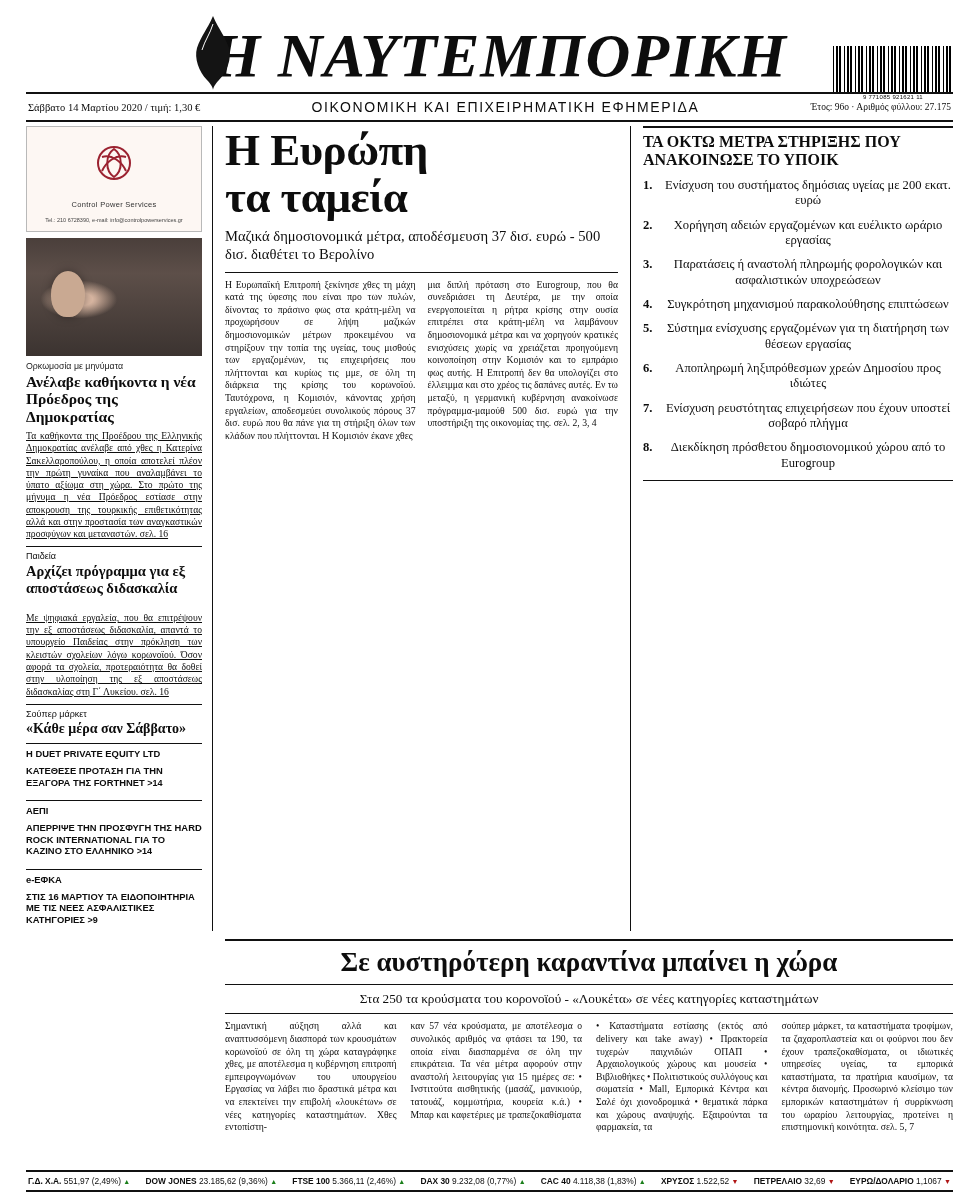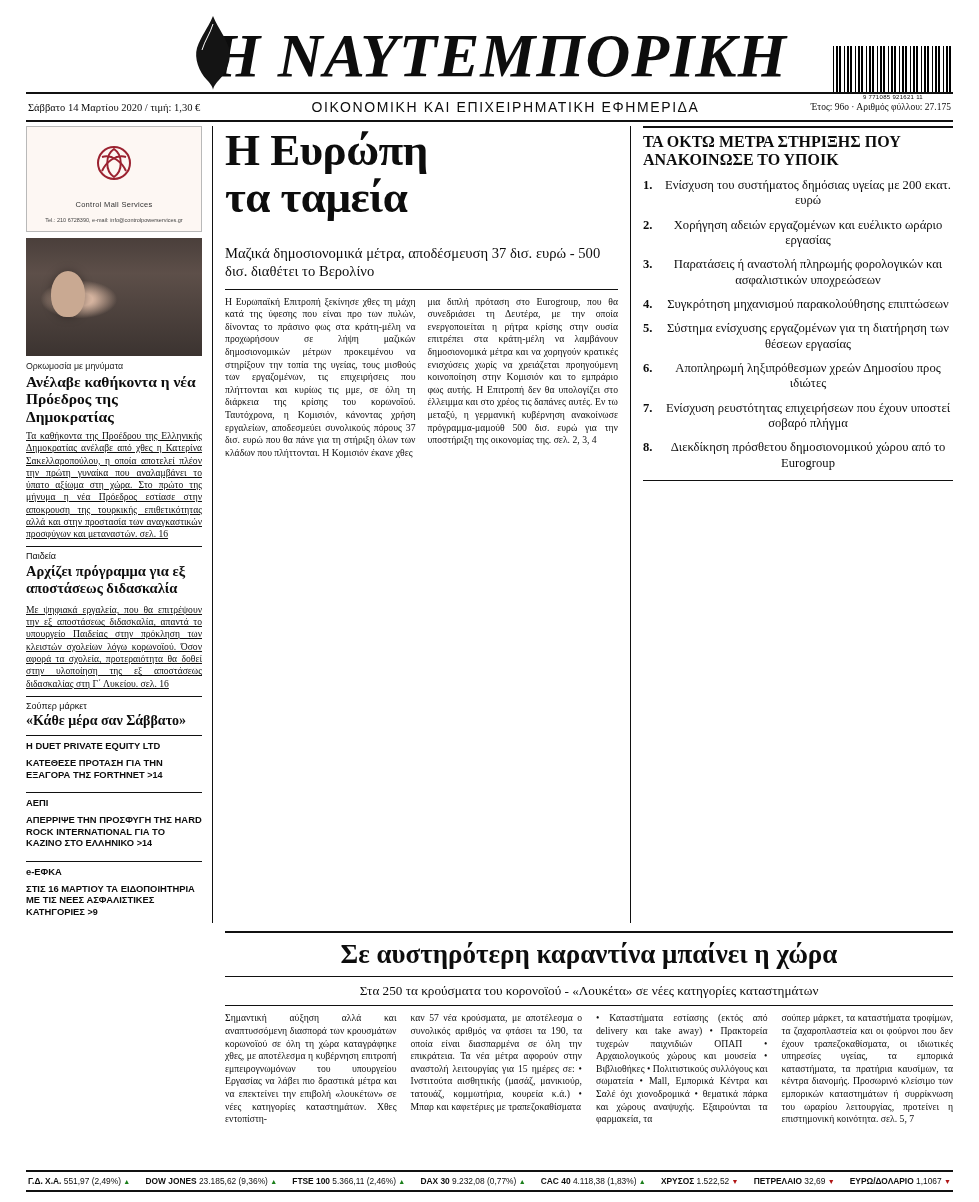--- a/index.html
+++ b/index.html
@@ -91,40 +91,40 @@
   }
   .lead-head{
     font-family:"Liberation Serif",serif;font-weight:bold;font-size:15.5px;line-height:1.12;margin:0 0 5px 0;
   }
   .body-sm{
     font-size:9.6px;line-height:1.28;text-align:justify;margin:0 0 6px 0;text-decoration:underline;
   }
   .sect-rule{border-top:1px solid #111;margin:6px 0 4px 0;}
   .sect-kicker{font-family:"Liberation Sans",sans-serif;font-size:9px;margin:0 0 2px 0;}
   .sect-head{
-    font-family:"Liberation Serif",serif;font-weight:bold;font-size:14.5px;line-height:1.12;margin:0 0 8px 0;
+    font-family:"Liberation Serif",serif;font-weight:bold;font-size:14.5px;line-height:1.12;margin:0 0 16px 0;
   }
   .quote-head{
     font-family:"Liberation Serif",serif;font-weight:bold;font-size:14px;line-height:1.15;margin:0 0 4px 0;
   }
   .promo{
     font-family:"Liberation Sans",sans-serif;font-weight:bold;font-size:9.4px;line-height:1.25;
     margin:0;padding:5px 0 5px 0;
   }
   .promo .pg{font-size:9px;}
   .promo-label{font-family:"Liberation Sans",sans-serif;font-weight:bold;font-size:9.4px;margin:0 0 1px 0;}
 
   
   .mainhead{
     font-family:"Liberation Serif",serif;font-weight:bold;font-size:45px;line-height:1.0;
     margin:2px 0 0 0;letter-spacing:-0.5px;
   }
   .mainhead div{margin-bottom:2px;}
   .mainsub{
-    font-family:"Liberation Serif",serif;font-size:14.6px;line-height:1.22;margin:25px 0 8px 0;
+    font-family:"Liberation Serif",serif;font-size:14.6px;line-height:1.22;margin:8px 0 8px 0;
   }
   .two-col{column-count:2;column-gap:12px;font-size:9.7px;line-height:1.3;text-align:justify;}
   .two-col p{margin:0;}
 
   
   .box-measures{
     border-top:2px solid #111;border-bottom:1px solid #111;padding-top:5px;
   }
   .box-title{
     font-family:"Liberation Serif",serif;font-weight:bold;font-size:16px;line-height:1.15;margin:0 0 8px 0;
@@ -198,21 +198,21 @@
         <div class="ad-mark">
           <svg width="58" height="50" viewBox="0 0 58 50">
             <g fill="none" stroke="#9b2230" stroke-width="2">
               <circle cx="29" cy="22" r="16"></circle>
               <path d="M29 8 C38 14 38 30 29 36 C20 30 20 14 29 8 Z"></path>
               <path d="M17 16 C27 13 37 21 41 30"></path>
               <path d="M41 16 C31 13 21 21 17 30"></path>
             </g>
           </svg>
         </div>
-        <div class="ad-title">Control Mall Services</div>
+        <div class="ad-title">Control Power Services</div>
         <div class="ad-sub">Tel.: 210 6728390,  e-mail: info@controlpowerservices.gr</div>
       </div>
 
       <div class="photo p1"></div>
 
       <div class="kicker">Ορκωμοσία με μηνύματα</div>
       <div class="lead-head">Ανέλαβε καθήκοντα η νέα Πρόεδρος της Δημοκρατίας</div>
       <div class="body-sm">Τα καθήκοντα της Προέδρου της Ελληνικής Δημοκρατίας ανέλαβε από χθες η Κατερίνα Σακελλαροπούλου, η οποία αποτελεί πλέον την πρώτη γυναίκα που αναλαμβάνει το ύπατο αξίωμα στη χώρα. Στο πρώτο της μήνυμα η νέα Πρόεδρος εστίασε στην αποκρουση της τουρκικής επιθετικότητας αλλά και στην προστασία των αναγκαστικών προσφύγων και μεταναστών. σελ. 16</div>
 
       <div class="sect-rule"></div>

